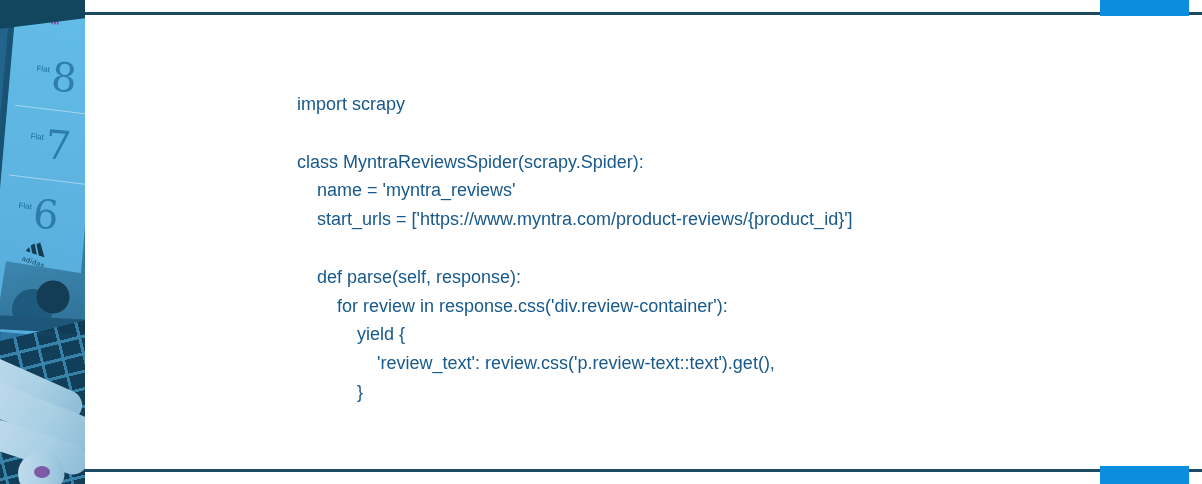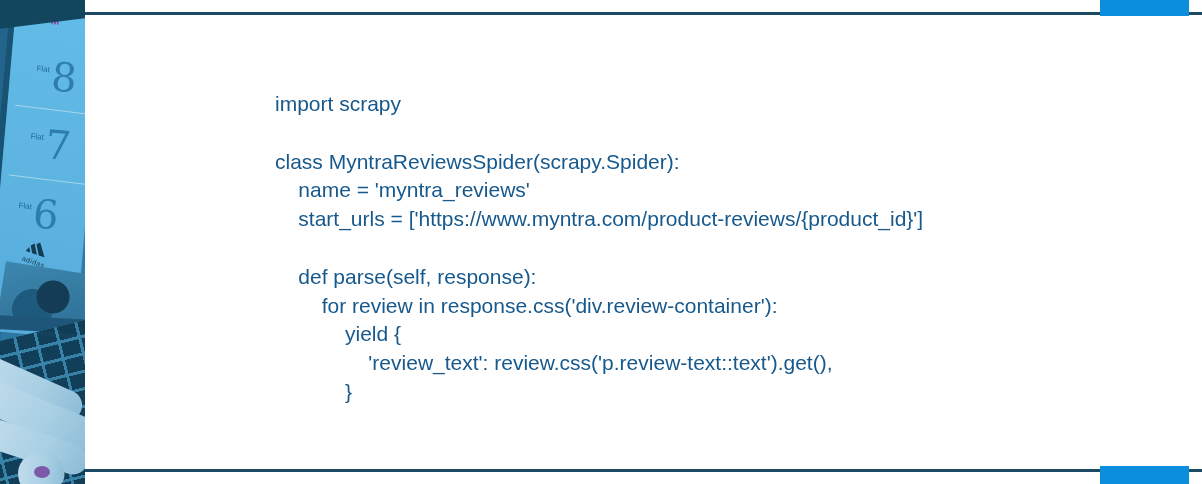--- a/index.html
+++ b/index.html
@@ -97,23 +97,23 @@
   }
   .rule{position:absolute;left:85px;width:1117px;height:3px;background:#1c4a63;}
   .rule-top{top:12px;}
   .rule-bottom{top:469px;}
   .accent-block{position:absolute;left:1100px;width:89px;background:#0a8edd;z-index:3;}
   .accent-top{top:0;height:16px;}
   .accent-bottom{top:466px;height:18px;}
 
   
   .code-block{
-    position:absolute;left:275px;top:90px;margin:0;
+    position:absolute;left:297px;top:90px;margin:0;
     font-family:"Liberation Sans", sans-serif;
-    font-size:21px;line-height:28.8px;
+    font-size:18px;line-height:28.8px;
     color:#17598c;
     white-space:pre;
   }
 </style>
 </head>
 <body>
 
 <div id="slide">
 
   <div class="photo-strip">

